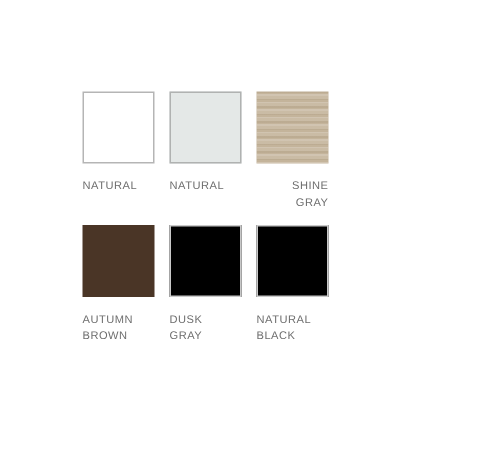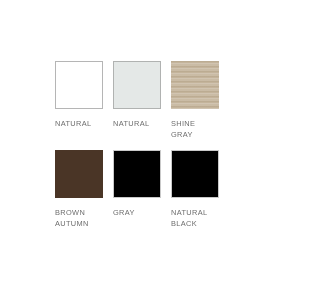--- a/index.html
+++ b/index.html
@@ -88,35 +88,36 @@
         </div>
       </div>
       <div class="swatch-cell">
         <div class="swatch-chip bordered" style="background: rgb(228, 232, 231); border-color: rgb(176, 178, 177);"></div>
         <div class="swatch-label" style="color: rgb(109, 109, 109);">
           <span class="line">NATURAL</span>
         </div>
       </div>
       <div class="swatch-cell">
         <div class="swatch-chip grain" style="background: rgb(196, 180, 155);"></div>
-        <div class="swatch-label" style="color: rgb(109, 109, 109);">
+        <div class="swatch-label" style="color: rgb(109, 109, 109); text-align: right;">
           <span class="line">SHINE</span>
           <span class="line">GRAY</span>
         </div>
       </div>
       <div class="swatch-cell">
         <div class="swatch-chip" style="background: rgb(74, 53, 38);"></div>
         <div class="swatch-label" style="color: rgb(109, 109, 109);">
+          <span class="line">AUTUMN</span>
           <span class="line">BROWN</span>
-          <span class="line">AUTUMN</span>
         </div>
       </div>
       <div class="swatch-cell">
         <div class="swatch-chip bordered" style="background: rgb(0, 0, 0); border-color: rgb(201, 201, 201);"></div>
         <div class="swatch-label" style="color: rgb(109, 109, 109);">
+          <span class="line">DUSK</span>
           <span class="line">GRAY</span>
         </div>
       </div>
       <div class="swatch-cell">
         <div class="swatch-chip bordered" style="background: rgb(0, 0, 0); border-color: rgb(201, 201, 201);"></div>
         <div class="swatch-label" style="color: rgb(109, 109, 109);">
           <span class="line">NATURAL</span>
           <span class="line">BLACK</span>
         </div>
       </div>

